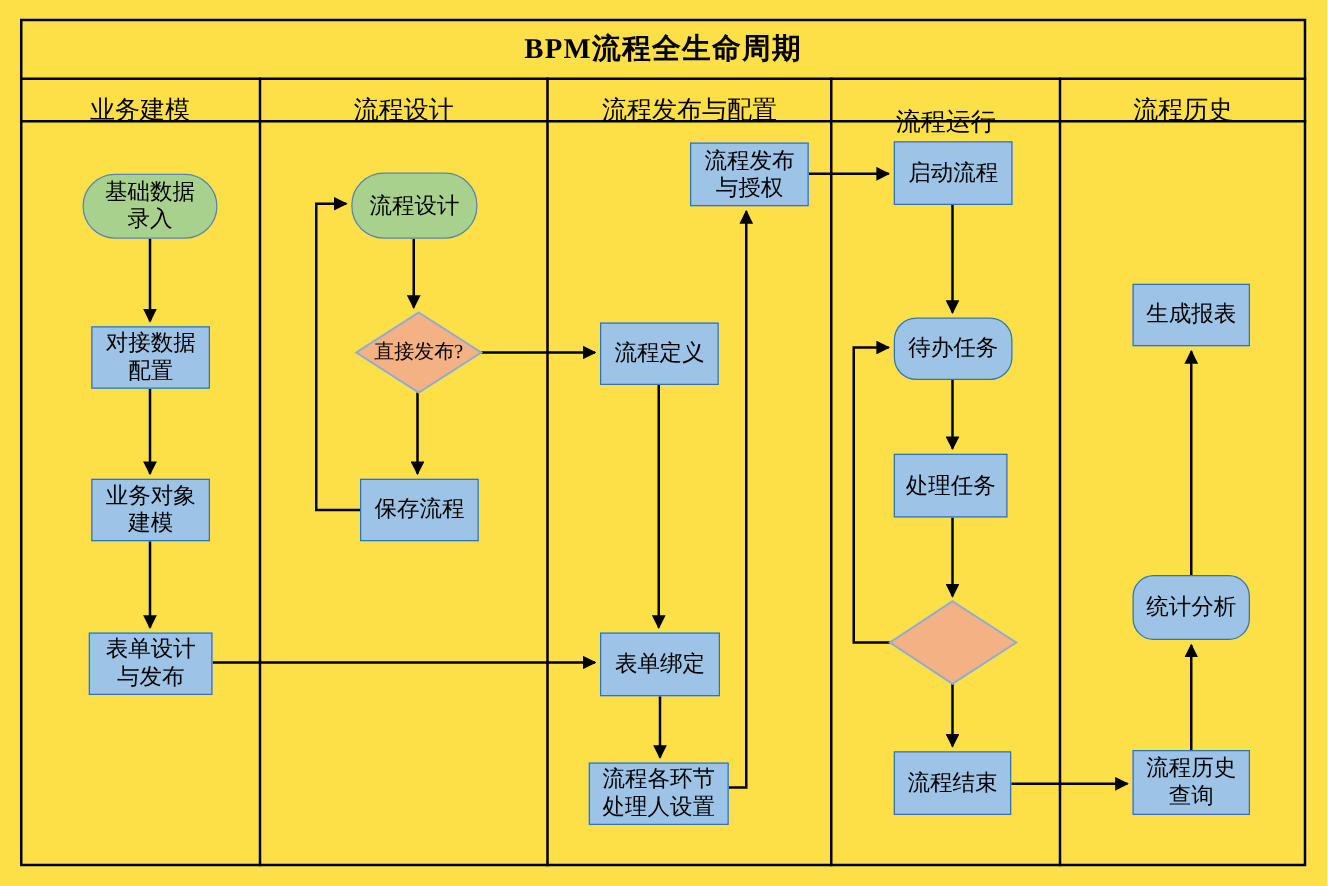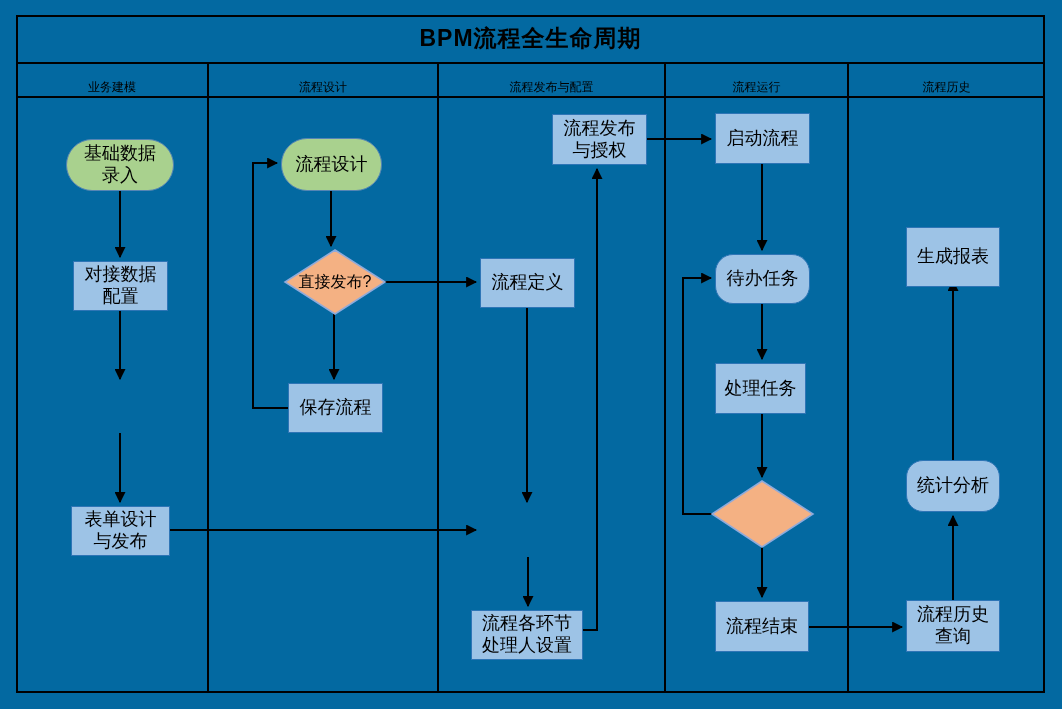--- a/index.html
+++ b/index.html
@@ -1,35 +1,35 @@
 <!DOCTYPE html>
 <html><head>
 <meta charset="utf-8">
 <style>
   html,body{margin:0;padding:0;background:#ffffff;}
   #canvas{
     position:relative;
     width:1062px;height:709px;
-    background:#0369a1;
-    font-family:Liberation Sans, sans-serif;
+    background:#fde047;
+    font-family:Liberation Serif, serif;
     color:#000;
     overflow:hidden;
   }
   .frame{position:absolute;border:2px solid #000;box-sizing:border-box;}
   .hline{position:absolute;height:0;border-top:2px solid #000;}
   .vline{position:absolute;width:0;border-left:2px solid #000;}
   .title{
     position:absolute;left:16px;top:15px;width:1029px;height:47px;
     display:flex;align-items:center;justify-content:center;
     font-size:23px;font-weight:600;letter-spacing:1px;
   }
   .colhead{
     position:absolute;top:63px;height:48px;
     display:flex;align-items:center;justify-content:center;
-    font-size:12px;font-weight:500;box-sizing:border-box;
+    font-size:20px;font-weight:500;box-sizing:border-box;
   }
   .node{
     position:absolute;box-sizing:border-box;
     display:flex;align-items:center;justify-content:center;
     text-align:center;white-space:pre-line;
     font-size:18px;line-height:1.22;
   }
   .rect{background:#9DC3E6;border:1.6px solid #2E75B6;}
   .stadium{background:#A9D18E;border:1.8px solid #5585B5;border-radius:26px;}
   .diamond-label{
@@ -49,21 +49,21 @@
   <div class="hline" style="left:16px;top:96px;width:1029px;"></div>
   <div class="vline" style="left:207px;top:62px;height:631px;"></div>
   <div class="vline" style="left:437px;top:62px;height:631px;"></div>
   <div class="vline" style="left:664px;top:62px;height:631px;"></div>
   <div class="vline" style="left:847px;top:62px;height:631px;"></div>
 
   <div class="title">BPM流程全生命周期</div>
   <div class="colhead" style="left:16px;width:192px;">业务建模</div>
   <div class="colhead" style="left:208px;width:230px;">流程设计</div>
   <div class="colhead" style="left:438px;width:227px;">流程发布与配置</div>
-  <div class="colhead" style="left:665px;width:183px;">流程运行</div>
+  <div class="colhead" style="left:665px;width:183px;margin-top:10px;">流程运行</div>
   <div class="colhead" style="left:848px;width:197px;">流程历史</div>
 
   <svg class="wires" width="1062" height="709" viewBox="0 0 1062 709">
     <defs>
       <marker id="ah" viewBox="0 0 10 10" refX="9" refY="5" markerWidth="5.5" markerHeight="5.5" orient="auto-start-reverse">
         <path d="M0,0 L10,5 L0,10 z" fill="#000"></path>
       </marker>
     </defs>
 
     <line x1="120" y1="191" x2="120" y2="257" marker-end="url(#ah)"></line>
@@ -92,36 +92,39 @@
     <line x1="953" y1="460" x2="953" y2="281" marker-end="url(#ah)"></line>
 
     <polygon points="335,250 385,282 335,314 285,282" fill="#F4B183" stroke="#8EAADB" stroke-width="1.6"></polygon>
     <polygon points="762,481 813,514 762,547 712,514" fill="#F4B183" stroke="#8EAADB" stroke-width="1.6"></polygon>
   </svg>
 
   <div class="node stadium" style="left:66px;top:139px;width:108px;height:52px;">基础数据
 录入</div>
   <div class="node rect" style="left:73px;top:261px;width:95px;height:50px;">对接数据
 配置</div>
+  <div class="node rect" style="left:73px;top:383px;width:95px;height:50px;">业务对象
+建模</div>
   <div class="node rect" style="left:71px;top:506px;width:99px;height:50px;">表单设计
 与发布</div>
 
   <div class="node stadium" style="left:281px;top:138px;width:101px;height:53px;">流程设计</div>
   <div class="diamond-label" style="left:285px;top:250px;width:100px;height:64px;">直接发布?</div>
   <div class="node rect" style="left:288px;top:383px;width:95px;height:50px;">保存流程</div>
 
   <div class="node rect" style="left:552px;top:114px;width:95px;height:51px;">流程发布
 与授权</div>
   <div class="node rect" style="left:480px;top:258px;width:95px;height:50px;">流程定义</div>
+  <div class="node rect" style="left:480px;top:506px;width:96px;height:51px;">表单绑定</div>
   <div class="node rect" style="left:471px;top:610px;width:112px;height:50px;">流程各环节
 处理人设置</div>
 
   <div class="node rect" style="left:715px;top:113px;width:95px;height:51px;">启动流程</div>
   <div class="node rect" style="left:715px;top:254px;width:95px;height:50px;border-radius:18px;">待办任务</div>
   <div class="node rect" style="left:715px;top:363px;width:91px;height:51px;">处理任务</div>
   <div class="node rect" style="left:715px;top:601px;width:94px;height:51px;">流程结束</div>
 
-  <div class="node rect" style="left:906px;top:227px;width:94px;height:60px;">生成报表</div>
+  <div class="node rect" style="left:906px;top:227px;width:94px;height:50px;">生成报表</div>
   <div class="node rect" style="left:906px;top:460px;width:94px;height:52px;border-radius:17px;">统计分析</div>
   <div class="node rect" style="left:906px;top:600px;width:94px;height:52px;">流程历史
 查询</div>
 
 </div>
 
 </body></html>

